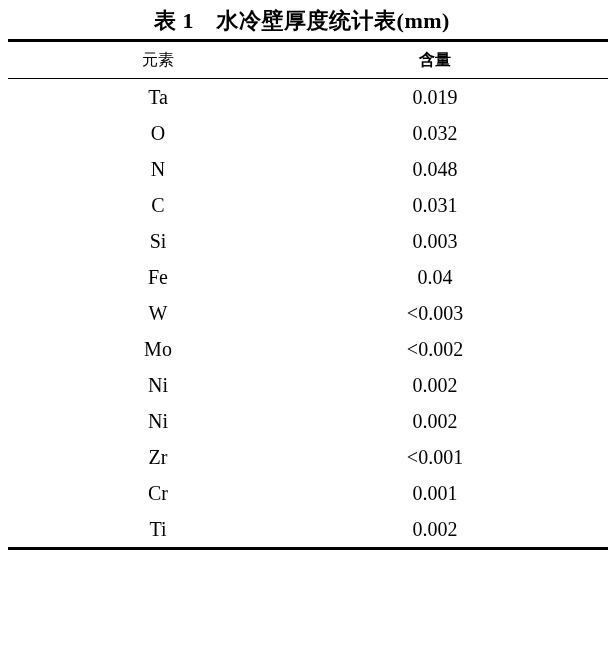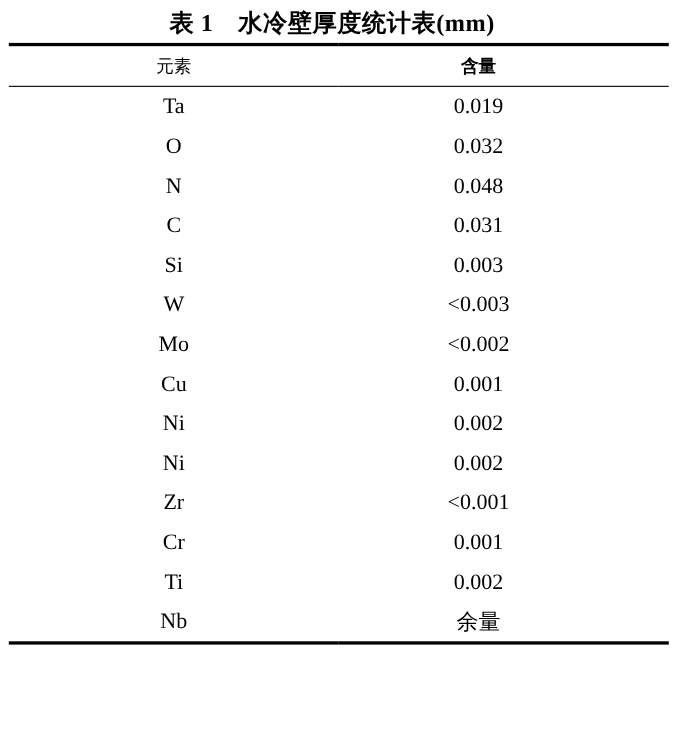--- a/index.html
+++ b/index.html
@@ -93,30 +93,30 @@
         </tr>
         <tr>
           <td class="element-col">C</td>
           <td class="content-col">0.031</td>
         </tr>
         <tr>
           <td class="element-col">Si</td>
           <td class="content-col">0.003</td>
         </tr>
         <tr>
+          <td class="element-col">Fe</td>
+          <td class="content-col">0.04</td>
+        </tr>
+        <tr>
           <td class="element-col">W</td>
           <td class="content-col">&lt;0.003</td>
         </tr>
         <tr>
           <td class="element-col">Mo</td>
           <td class="content-col">&lt;0.002</td>
-        </tr>
-        <tr>
-          <td class="element-col">Cu</td>
-          <td class="content-col">0.001</td>
         </tr>
         <tr>
           <td class="element-col">Ni</td>
           <td class="content-col">0.002</td>
         </tr>
         <tr>
           <td class="element-col">Ni</td>
           <td class="content-col">0.002</td>
         </tr>
         <tr>
@@ -124,19 +124,15 @@
           <td class="content-col">&lt;0.001</td>
         </tr>
         <tr>
           <td class="element-col">Cr</td>
           <td class="content-col">0.001</td>
         </tr>
         <tr>
           <td class="element-col">Ti</td>
           <td class="content-col">0.002</td>
         </tr>
-        <tr>
-          <td class="element-col">Nb</td>
-          <td class="content-col">余量</td>
-        </tr>
       </tbody>
   </table>
 </div>
 
 </body></html>

